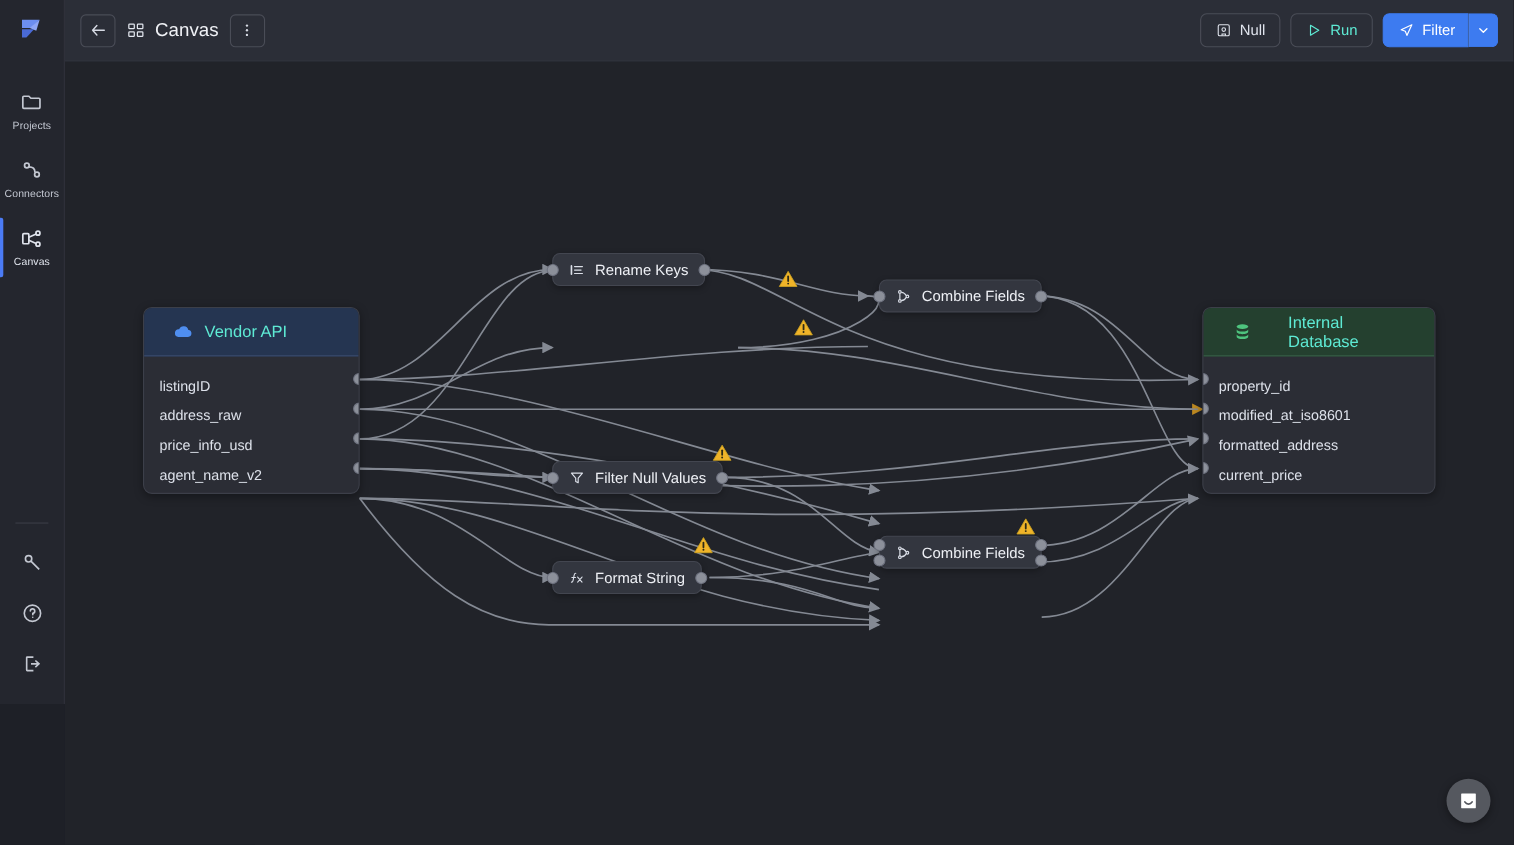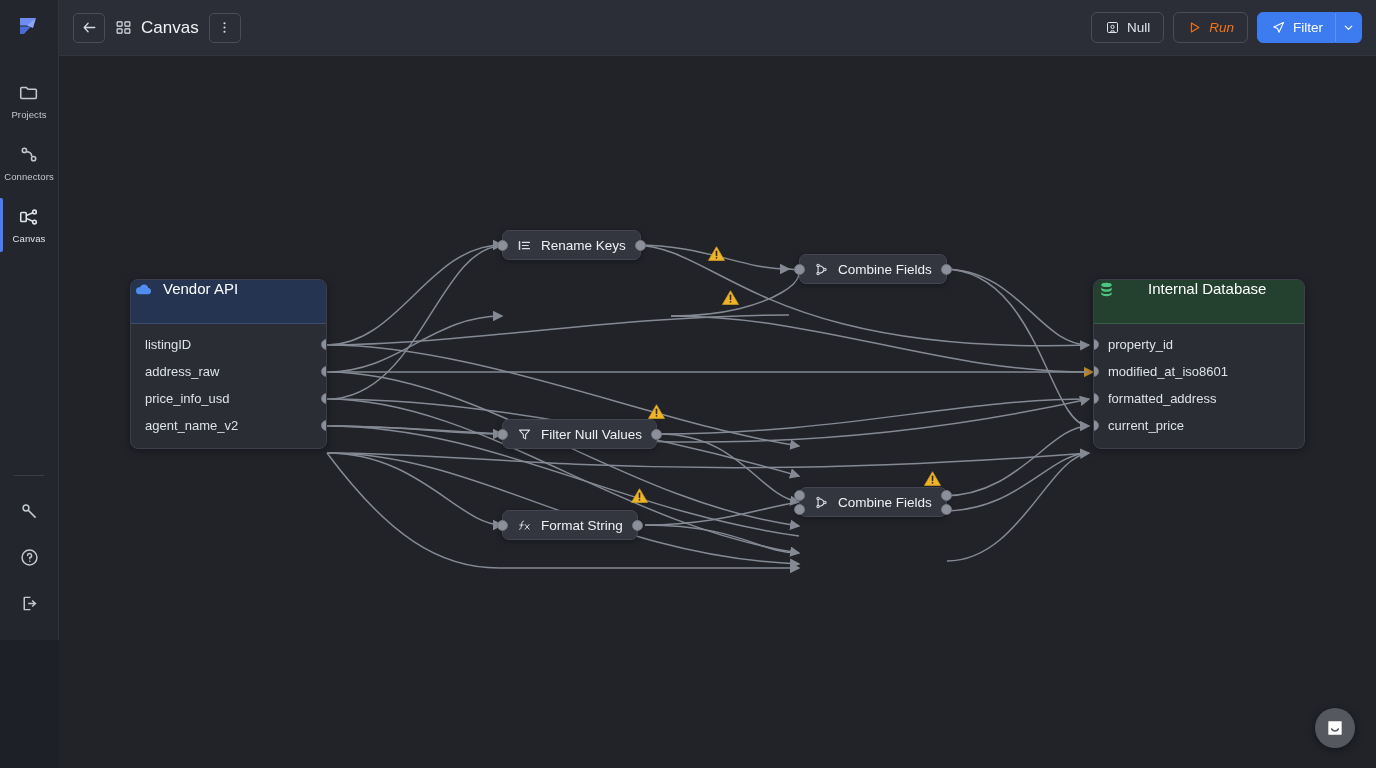--- a/index.html
+++ b/index.html
@@ -65,21 +65,21 @@
   .title-wrap { display: flex; align-items: center; gap: 9px; }
   .title-wrap .ic { width: 17px; height: 17px; color: #e2e6ee; }
   .page-title { font-size: 17px; color: #f0f2f6; font-weight: 400; }
   .tb-right { margin-left: auto; display: flex; align-items: center; gap: 9px; }
   .btn {
     height: 31px; border-radius: 6px; display: flex; align-items: center;
     gap: 7px; padding: 0 13px; font-size: 13.5px; cursor: pointer;
     border: 1px solid #4a4d57; background: transparent; color: #dfe3ec;
   }
   .btn .ic { width: 15px; height: 15px; }
-  .btn-run { color: #f97316; border-color: #4a4d57; font-style: italic; }
+  .btn-run { color: #5eead4; border-color: #4a4d57; }
   .btn-deploy {
     background: #3d7bf0; border-color: #3d7bf0; color: #fff; font-weight: 500;
     border-radius: 6px 0 0 6px; padding-right: 11px;
   }
   .deploy-caret {
     height: 31px; width: 27px; background: #3d7bf0; border: 1px solid #3d7bf0;
     border-left: 1px solid #5a8ff4; border-radius: 0 6px 6px 0;
     display: flex; align-items: center; justify-content: center; cursor: pointer; color: #fff;
   }
   .deploy-group { display: flex; }
@@ -94,27 +94,27 @@
   .node { position: absolute; }
 
   
   .ep {
     width: 197px; border-radius: 8px;
     background: #2b2d35; border: 1px solid #3c3f49;
     box-shadow: 0 2px 8px rgba(0,0,0,.35);
     overflow: hidden;
   }
   .ep-head {
-    height: 44px; display: flex; gap: 10px;
-    padding: 0 3px; font-size: 15px; color: #ffffff;
+    height: 44px; display: flex; align-items: center; gap: 10px;
+    padding: 0 26px; font-size: 15px; color: #5eead4;
   }
   .ep-head .ic { width: 19px; height: 19px; flex: 0 0 19px; }
   .ep-body { padding: 7px 0 9px; }
   .ep-field {
-    height: 27px; display: flex; align-items: center;
+    height: 27px; display: flex; align-items: flex-end;
     padding: 0 14px; font-size: 13px; color: #dde1ea; position: relative;
   }
   .ep-src .ep-head { background: #253551; border-bottom: 1px solid #3b4d70; }
   .ep-src .ep-head .ic { color: #4f8ef0; }
   .ep-dst .ep-head { background: #24402f; border-bottom: 1px solid #386048; gap: 32px; }
   .ep-dst .ep-head .ic { color: #4ec47e; }
 
   
   .pill {
     height: 30px; border-radius: 7px;

